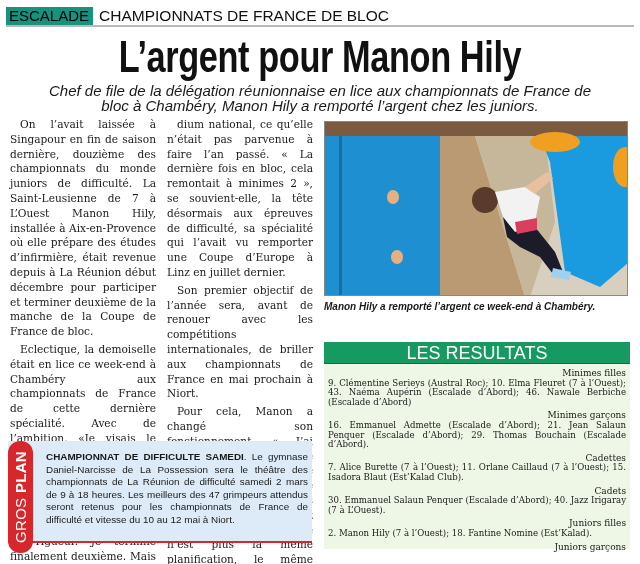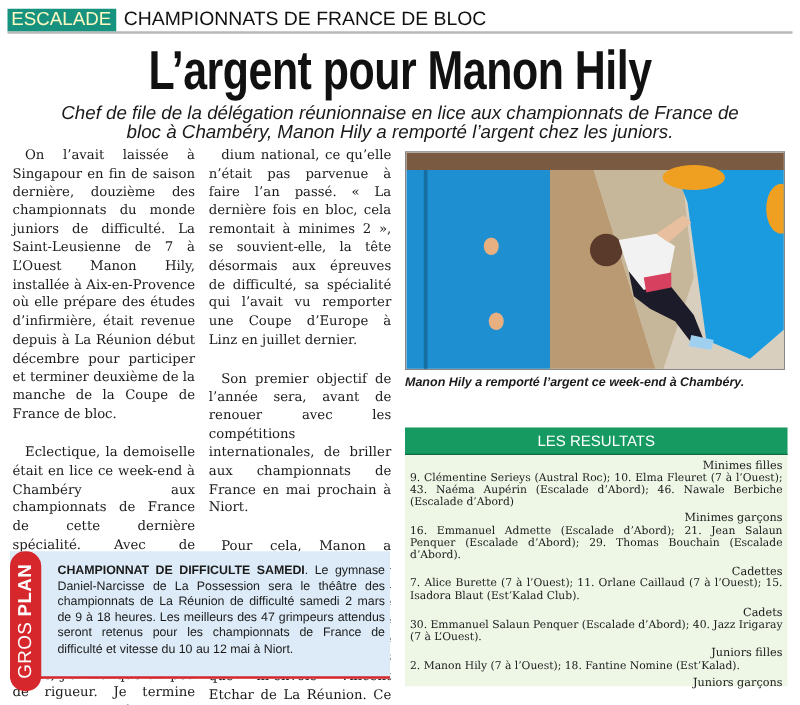--- a/index.html
+++ b/index.html
@@ -1,36 +1,36 @@
 <!DOCTYPE html>
 <html><head>
 <meta charset="utf-8">
 <style>
   * { box-sizing: border-box; margin: 0; padding: 0; }
   body { width: 640px; height: 564px; background: #fff; position: relative; overflow: hidden; font-family: "DejaVu Serif", serif; color: #1a1a1a; }
 
   .rubric { position: absolute; left: 6px; top: 8px; width: 628px; height: 19px; border-bottom: 2px solid #b9b9b9; display: flex; align-items: flex-end; }
-  .rubric-tag { background: #16927f; color: #fef9c3; font-family: "Liberation Sans", sans-serif; font-size: 15px; line-height: 17px; padding: 0 4px 0 3px; height: 18px; }
+  .rubric-tag { background: #16927f; color: #000000; font-family: "Liberation Sans", sans-serif; font-size: 15px; line-height: 17px; padding: 0 4px 0 3px; height: 18px; }
   .rubric-title { font-family: "Liberation Sans", sans-serif; font-size: 15.5px; line-height: 17px; padding-left: 6px; color: #111; height: 18px; text-align: right; }
 
   .headline { position: absolute; left: 0; top: 32px; width: 640px; text-align: center; font-family: "Liberation Sans", sans-serif; font-weight: bold; font-size: 44px; line-height: 50px; letter-spacing: -0.5px; transform: scaleX(0.78); transform-origin: center; color: #111; }
 
   .chapo { position: absolute; left: 40px; top: 83px; width: 560px; text-align: center; font-family: "Liberation Sans", sans-serif; font-style: italic; font-size: 15px; line-height: 15px; color: #1a1a1a; }
 
   .col { position: absolute; font-size: 10.6px; line-height: 14.8px; text-align: justify; hyphens: manual; }
   .col p { text-indent: 10px; }
   .col1 { left: 10px; top: 117px; width: 146px; }
   .col2 { left: 167px; top: 117px; width: 146px; }
-  .col p + p { margin-top: 16px; }
+  .col p + p { margin-top: 3px; }
 
   .photo { position: absolute; left: 324px; top: 121px; width: 304px; height: 175px; border: 1px solid #888; overflow: hidden; background: #e8e4dc; }
   .caption { position: absolute; left: 324px; top: 301px; width: 310px; font-family: "Liberation Sans", sans-serif; font-style: italic; font-weight: bold; font-size: 10px; color: #1a1a1a; }
 
   .results { position: absolute; left: 324px; top: 342px; width: 306px; height: 207px; background: #eef6e6; }
-  .results-head { background: #169a62; color: #fff; font-family: "Liberation Sans", sans-serif; font-size: 12px; line-height: 22px; height: 22px; text-align: center; border-bottom: 1px solid #0d6b42; }
+  .results-head { background: #169a62; color: #fff; font-family: "Liberation Sans", sans-serif; font-size: 18px; line-height: 22px; height: 22px; text-align: center; border-bottom: 1px solid #0d6b42; }
   .results-body { padding: 5px 4px 0 4px; font-size: 8.6px; line-height: 9.6px; }
   .cat { text-align: right; margin-top: 4px; font-size: 9px; }
   .cat:first-child { margin-top: 0; }
   .res { text-align: justify; }
 
   .gros { position: absolute; left: 8px; top: 441px; width: 304px; height: 102px; background: #dcebf7; border-bottom: 2px solid #d6272d; }
   .gros-tab { position: absolute; left: 0; top: 0; width: 25px; height: 112px; background: #d6272d; border-radius: 12px 12px 12px 12px; }
   .gros-tab-label { position: absolute; left: 12px; top: 56px; transform: translate(-50%, -50%) rotate(-90deg); white-space: nowrap; color: #fff; font-family: "Liberation Sans", sans-serif; font-size: 15px; letter-spacing: 0.3px; }
   .gros-tab-label b { font-weight: bold; }
   .gros-text { position: absolute; left: 38px; top: 10px; width: 262px; font-family: "Liberation Sans", sans-serif; font-size: 9.9px; line-height: 12.6px; text-align: justify; }

